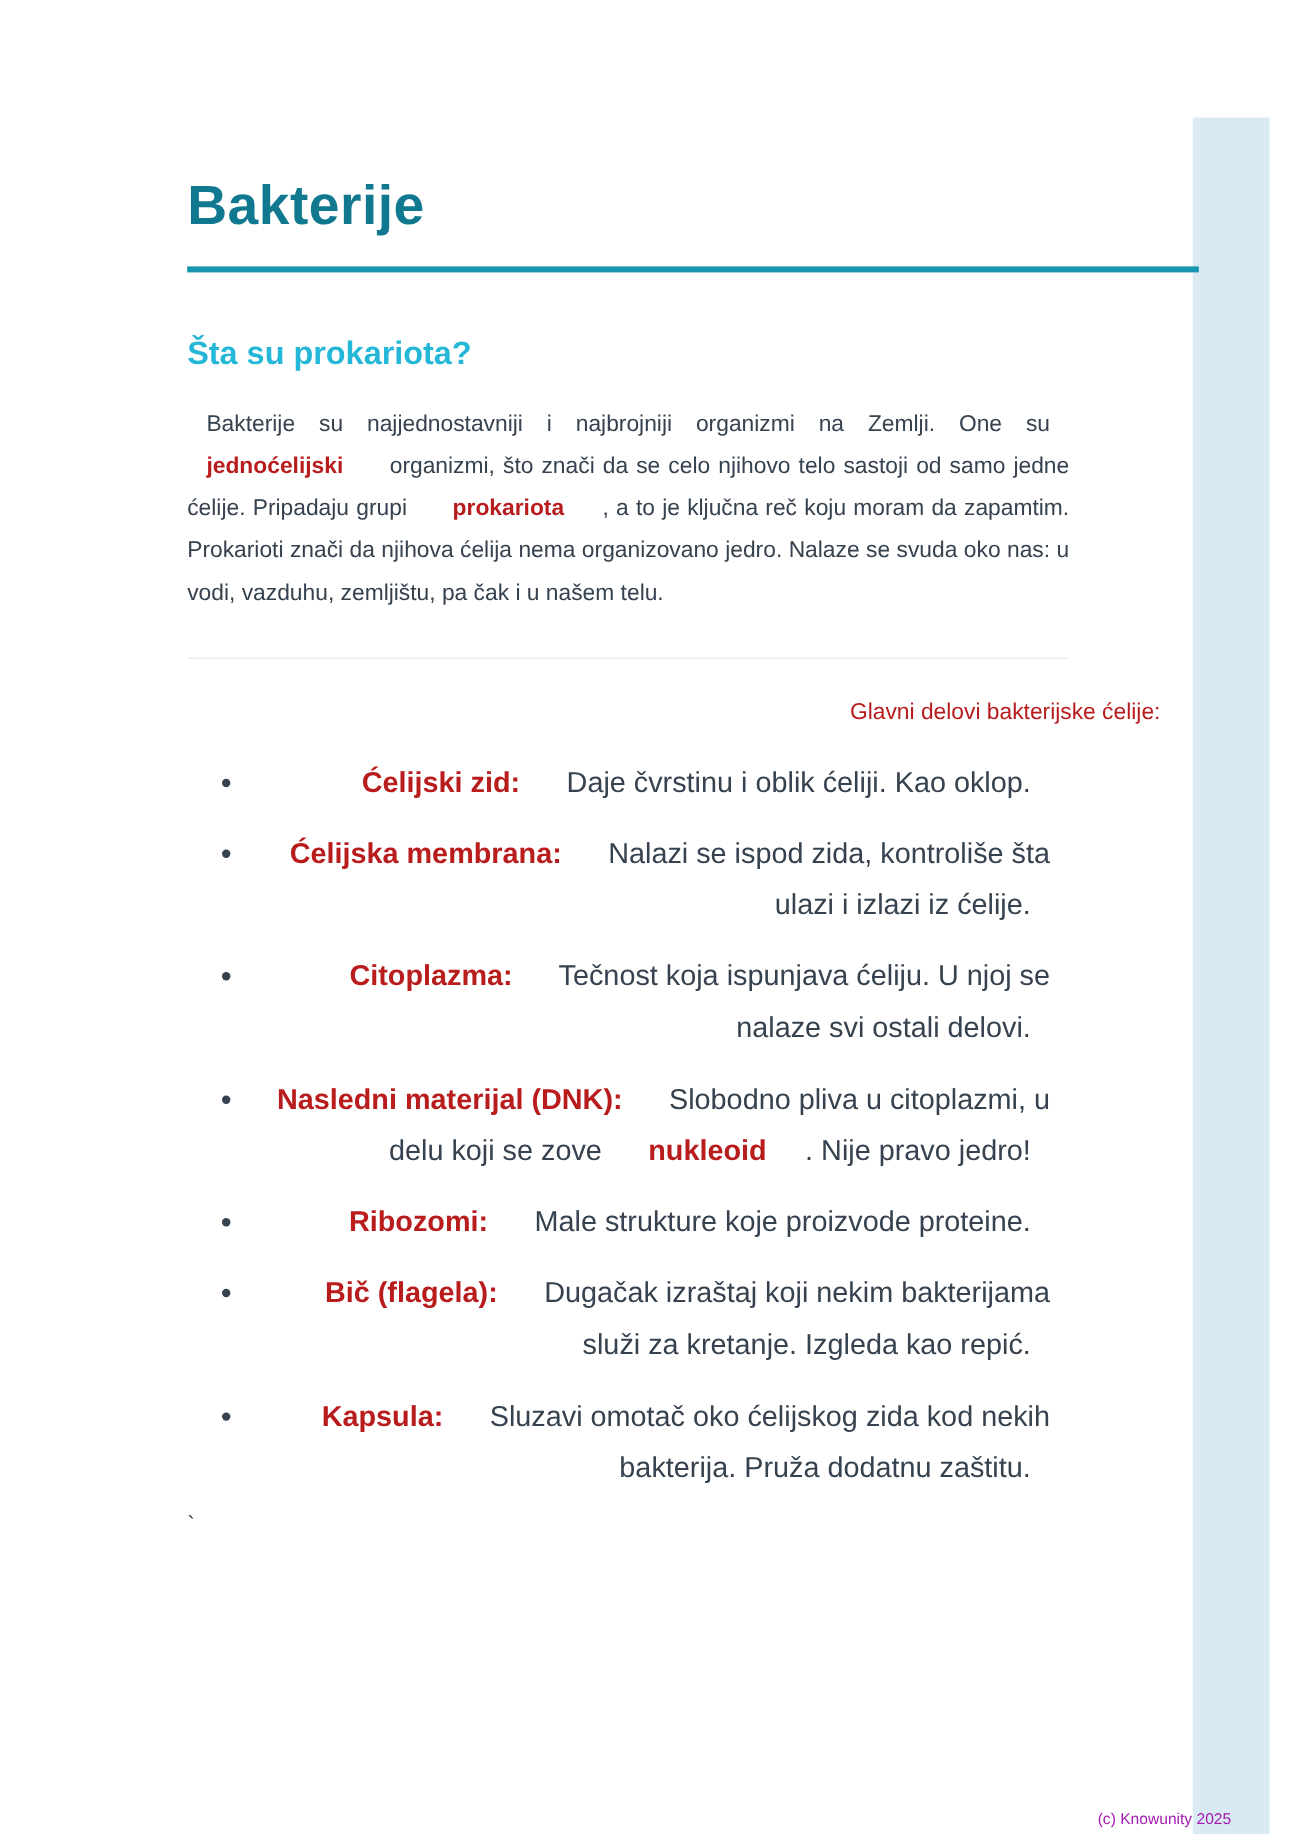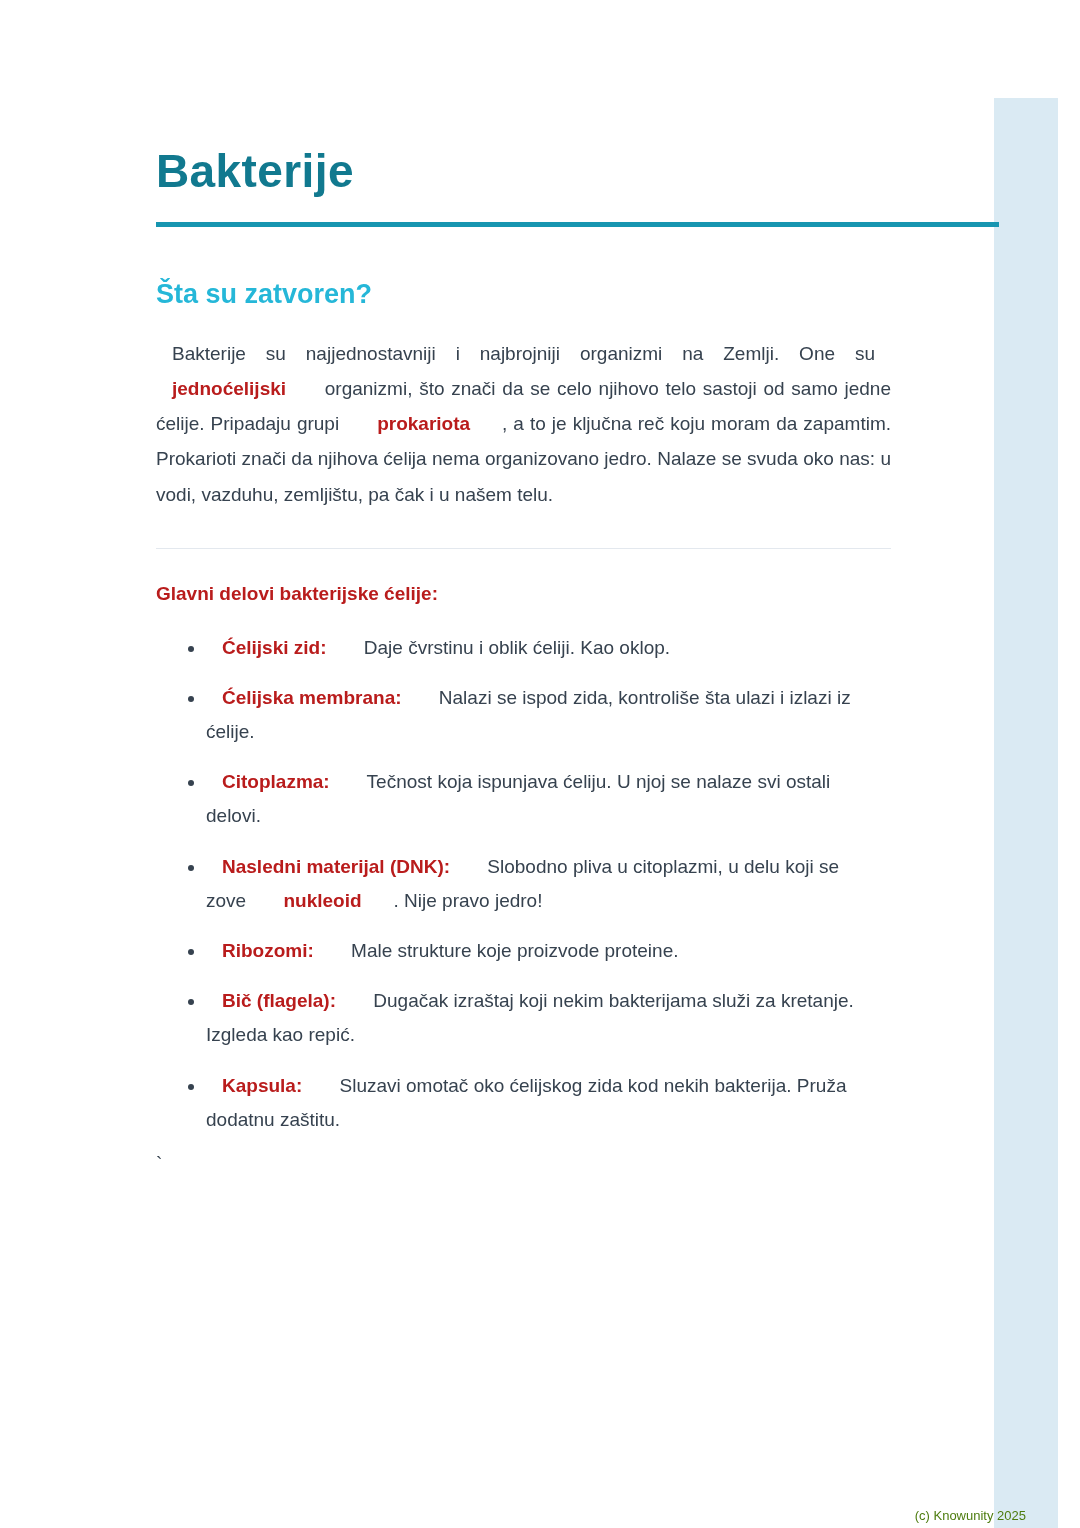--- a/index.html
+++ b/index.html
@@ -54,60 +54,62 @@
   .body-par b, .bullet-list b, .list-title { color: #b91c1c; }
   .soft-divider {
     margin-top: 36px;
     width: 735px; height: 1px;
     background: #e3e8ee;
     border: none;
   }
   .list-title {
     margin-top: 34px;
     font-size: 19px;
-    font-weight: 700;
+    font-weight: 400;
+    text-align: right;
   }
   .bullet-list {
     margin-top: 26px;
     width: 735px;
     padding-left: 34px;
     list-style: disc;
   }
   .bullet-list li {
-    font-size: 19px;
+    font-size: 24px;
     line-height: 1.8;
     color: #36424f;
     margin-bottom: 12px;
+    text-align: right;
   }
   .stray-mark {
     margin-top: 16px;
     font-size: 19px;
     color: #36424f;
   }
   .page-footer {
     position: absolute;
     top: 1460px;
     right: 70px;
     font-size: 13px;
-    color: #4d7c0f;
+    color: #a21caf;
     z-index: 2;
   }
 </style>
 </head>
 <body>
 
 <div class="side-strip"></div>
 
 <div class="content">
 
   <h1 class="doc-title">Bakterije</h1>
 
   <div class="title-rule"></div>
 
-  <h2 class="section-heading sh-1">Šta su zatvoren?</h2>
+  <h2 class="section-heading sh-1">Šta su prokariota?</h2>
 
   <p class="body-par"><span>Bakterije su najjednostavniji i najbrojniji organizmi na Zemlji. One su </span><b>jednoćelijski</b><span> organizmi, što znači da se celo njihovo telo sastoji od samo jedne ćelije. Pripadaju grupi </span><b>prokariota</b><span>, a to je ključna reč koju moram da zapamtim. Prokarioti znači da njihova ćelija nema organizovano jedro. Nalaze se svuda oko nas: u vodi, vazduhu, zemljištu, pa čak i u našem telu.</span></p>
 
   <div class="soft-divider"></div>
 
 
 
   <p class="list-title">Glavni delovi bakterijske ćelije:</p>
 
   <ul class="bullet-list">

